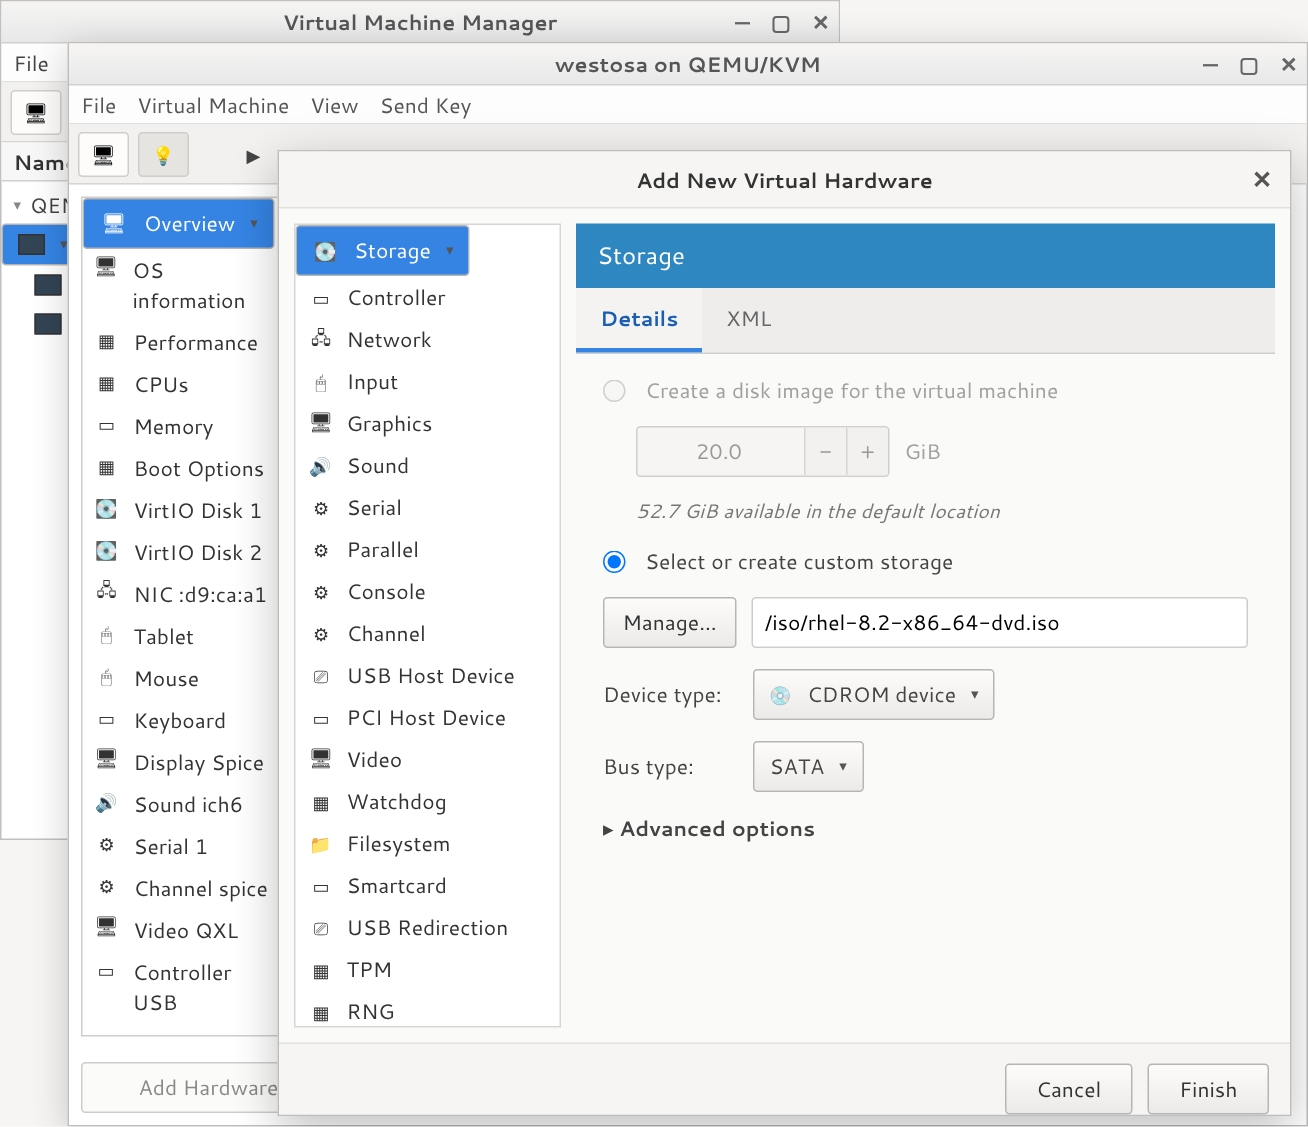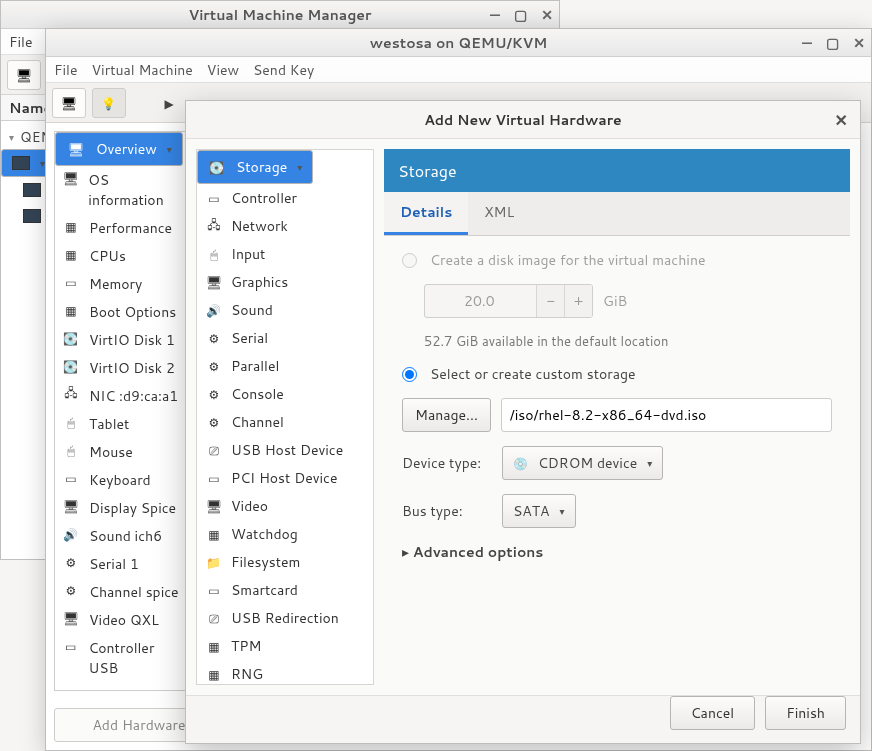--- a/index.html
+++ b/index.html
@@ -46,28 +46,28 @@
 .tab { padding:10px 16px; color:#666; }
 .tab.active { color:#1a5fb4; font-weight:600; border-bottom:3px solid #3584e4; background:#f4f3f2; }
 .form { padding:14px 18px; color:#444; display:flex; flex-direction:column; gap:14px; }
 .radio-row { display:flex; align-items:center; gap:13px; }
 input[type=radio] { width:15px; height:15px; }
 .disabled { color:#a0a0a0; }
 .numgrp { display:flex; align-items:center; gap:10px; margin-left:22px; }
 .spin { display:flex; border:1px solid #d0cfcd; border-radius:3px; overflow:hidden; background:#f6f5f4;padding-left:31px; }
 .spin input { width:80px; border:none; padding:6px 8px; color:#999; background:transparent; }
 .spin button { width:28px; border:none; border-left:1px solid #d8d6d4; background:#f2f1f0; color:#999; }
-.hint { margin-left:22px; color:#777; font-size:13px; }
+.hint { margin-left:22px; color:#777; font-size:13px;font-style:italic; }
 .mrow { display:flex; align-items:center; gap:10px; margin-left:0; }
 .btn { border:1px solid #b7b5b3; background:linear-gradient(#fdfcfb,#eceae8); border-radius:3px; padding:6px 12px; color:#333; }
 .txt { flex:1; border:1px solid #cfcdcb; border-radius:3px; padding:6px 8px; background:#fff; }
 .sel { border:1px solid #b7b5b3; background:linear-gradient(#fdfcfb,#eceae8); border-radius:3px; padding:6px 10px; display:inline-flex; align-items:center; gap:10px; }
 .sel::after { content:"▾"; color:#555; font-size:10px; }
 .adv::before { content:"▸ "; color:#444; }
-.dlg-footer { position:absolute; bottom:0; left:0; right:0; height:48px; display:flex; justify-content:flex-end; align-items:flex-start; gap:10px; padding:0 14px; border-top:1px solid #e0dfdd; background:#f6f5f4; }
+.dlg-footer { position:absolute; bottom:0; left:0; right:0; height:48px; display:flex; justify-content:flex-end; align-items:flex-end; gap:10px; padding:0 14px; border-top:1px solid #e0dfdd; background:#f6f5f4; }
 .footer-btn { border:1px solid #b7b5b3; background:linear-gradient(#fdfcfb,#eceae8); border-radius:3px; padding:6px 20px; color:#333; }
 
 
 .g-monitor::before{content:"🖥";font-size:13px;}
 .g-disk::before{content:"💽";font-size:12px;}
 .g-net::before{content:"🖧";font-size:12px;}
 .g-mouse::before{content:"🖱";font-size:12px;}
 .g-sound::before{content:"🔊";font-size:12px;}
 .g-serial::before{content:"⚙";font-size:12px;}
 .g-usb::before{content:"⎚";font-size:12px;}

